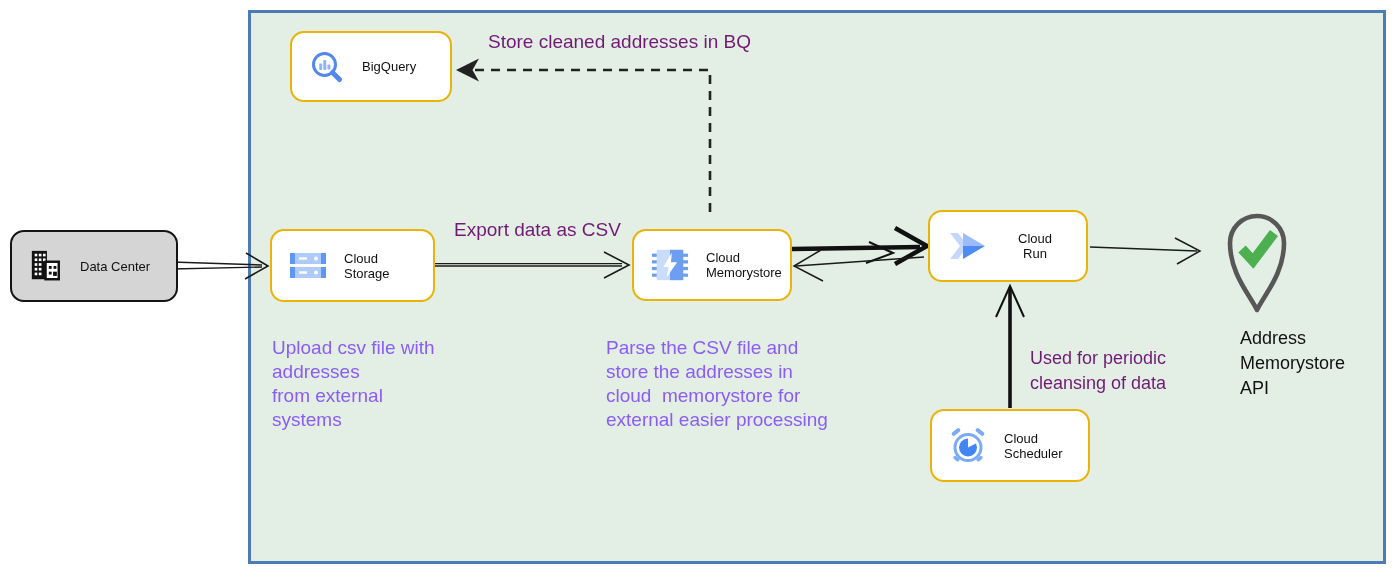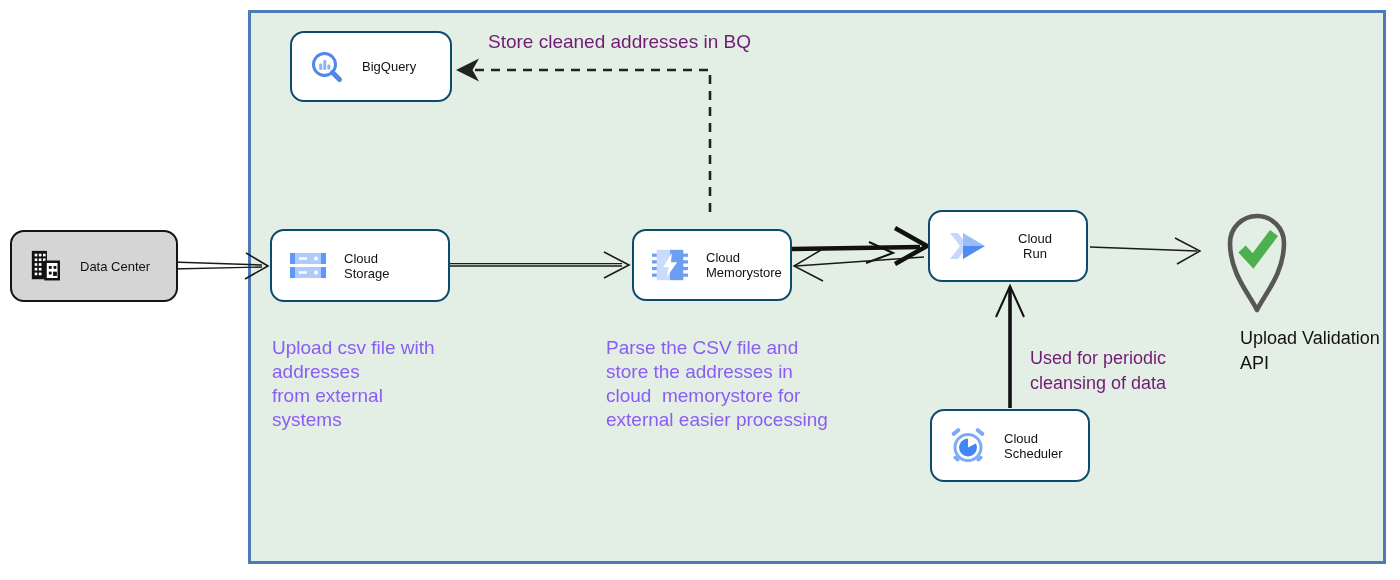--- a/index.html
+++ b/index.html
@@ -6,21 +6,21 @@
   #canvas{
     position:relative;width:1400px;height:580px;background:#ffffff;overflow:hidden;
     font-family:"Liberation Sans","DejaVu Sans",sans-serif;color:#111;
   }
   #container-box{
     position:absolute;left:248px;top:10px;width:1138px;height:554px;
     background:#e3efe4;border:3px solid #4d7bb5;box-sizing:border-box;
   }
   .node{
     position:absolute;display:flex;align-items:center;gap:17px;
-    background:#ffffff;border:2px solid #0c4a6e;border-radius:14px;
+    background:#ffffff;border:2px solid #eab308;border-radius:14px;
     box-sizing:border-box;padding:0 22px 0 17px;
   }
   .node.gray{background:#d5d5d5;border-color:#141414;}
   .node-label{font-size:13px;line-height:15px;color:#111;}
   .icon-wrap{display:flex;align-items:center;justify-content:center;flex:0 0 auto;}
   .edge-label{position:absolute;font-size:19px;color:#701a75;white-space:pre-wrap;}
   .edge-label.small{font-size:18px;line-height:25px;}
   .annotation{position:absolute;font-size:19px;line-height:24px;color:#8b5cf6;white-space:pre-wrap;}
   #arrows{position:absolute;left:0;top:0;pointer-events:none;}
   .caption{position:absolute;font-size:18px;line-height:25px;color:#121212;white-space:pre-wrap;}
@@ -111,21 +111,21 @@
           <rect x="10.2" y="14.5" width="3" height="6.5" rx="1"></rect>
           <rect x="14.3" y="11" width="3" height="10" rx="1"></rect>
           <rect x="18.4" y="15.5" width="3" height="5" rx="1"></rect>
         </g>
         <line x1="23.5" y1="23.5" x2="30.5" y2="30.5" stroke="#5287ec" stroke-width="5" stroke-linecap="round"></line>
       </svg>
     </span>
     <span class="node-label">BigQuery</span>
   </div>
 
-  <div class="node" style="left:270px;top:229px;width:180px;height:73px;">
+  <div class="node" style="left:270px;top:229px;width:165px;height:73px;">
     <span class="icon-wrap">
       <svg width="38" height="30" viewBox="0 0 38 30">
         <g>
           <rect x="1" y="2" width="36" height="11" fill="#aecbfa"></rect>
           <rect x="1" y="2" width="5" height="11" fill="#5e97f6"></rect>
           <rect x="32" y="2" width="5" height="11" fill="#5e97f6"></rect>
           <rect x="10" y="6.3" width="8" height="2.4" fill="#fff"></rect>
           <circle cx="27" cy="7.5" r="2" fill="#fff"></circle>
         </g>
         <g>
@@ -184,24 +184,25 @@
         <path d="M19,20.5 L19,9.5 A11,11 0 0 1 28.8,15.5 Z" fill="#fff"></path>
       </svg>
     </span>
     <span class="node-label">Cloud Scheduler</span>
   </div>
 
   <svg style="position:absolute;left:1222px;top:206px;" width="70" height="112" viewBox="0 0 70 112">
     <path d="M35,104 C28,89 8,68 8,37 A27,27 0 1 1 62,37 C62,68 42,89 35,104 Z" fill="none" stroke="#575757" stroke-width="4.6" stroke-linejoin="round"></path>
     <polyline points="20,43 31,55 52,27" fill="none" stroke="#4caf50" stroke-width="10"></polyline>
   </svg>
-  <div class="caption" style="left:1240px;top:326px;">Upload Validation
+  <div class="caption" style="left:1240px;top:326px;">Address Memorystore
 API</div>
 
   <div class="edge-label" style="left:488px;top:31px;">Store cleaned addresses in BQ</div>
+  <div class="edge-label" style="left:454px;top:219px;">Export data as CSV</div>
   <div class="edge-label small" style="left:1030px;top:346px;">Used for periodic
 cleansing of data</div>
 
   <div class="annotation" style="left:272px;top:336px;">Upload csv file with
 addresses
 from external
 systems</div>
   <div class="annotation" style="left:606px;top:336px;">Parse the CSV file and
 store the addresses in
 cloud  memorystore for

